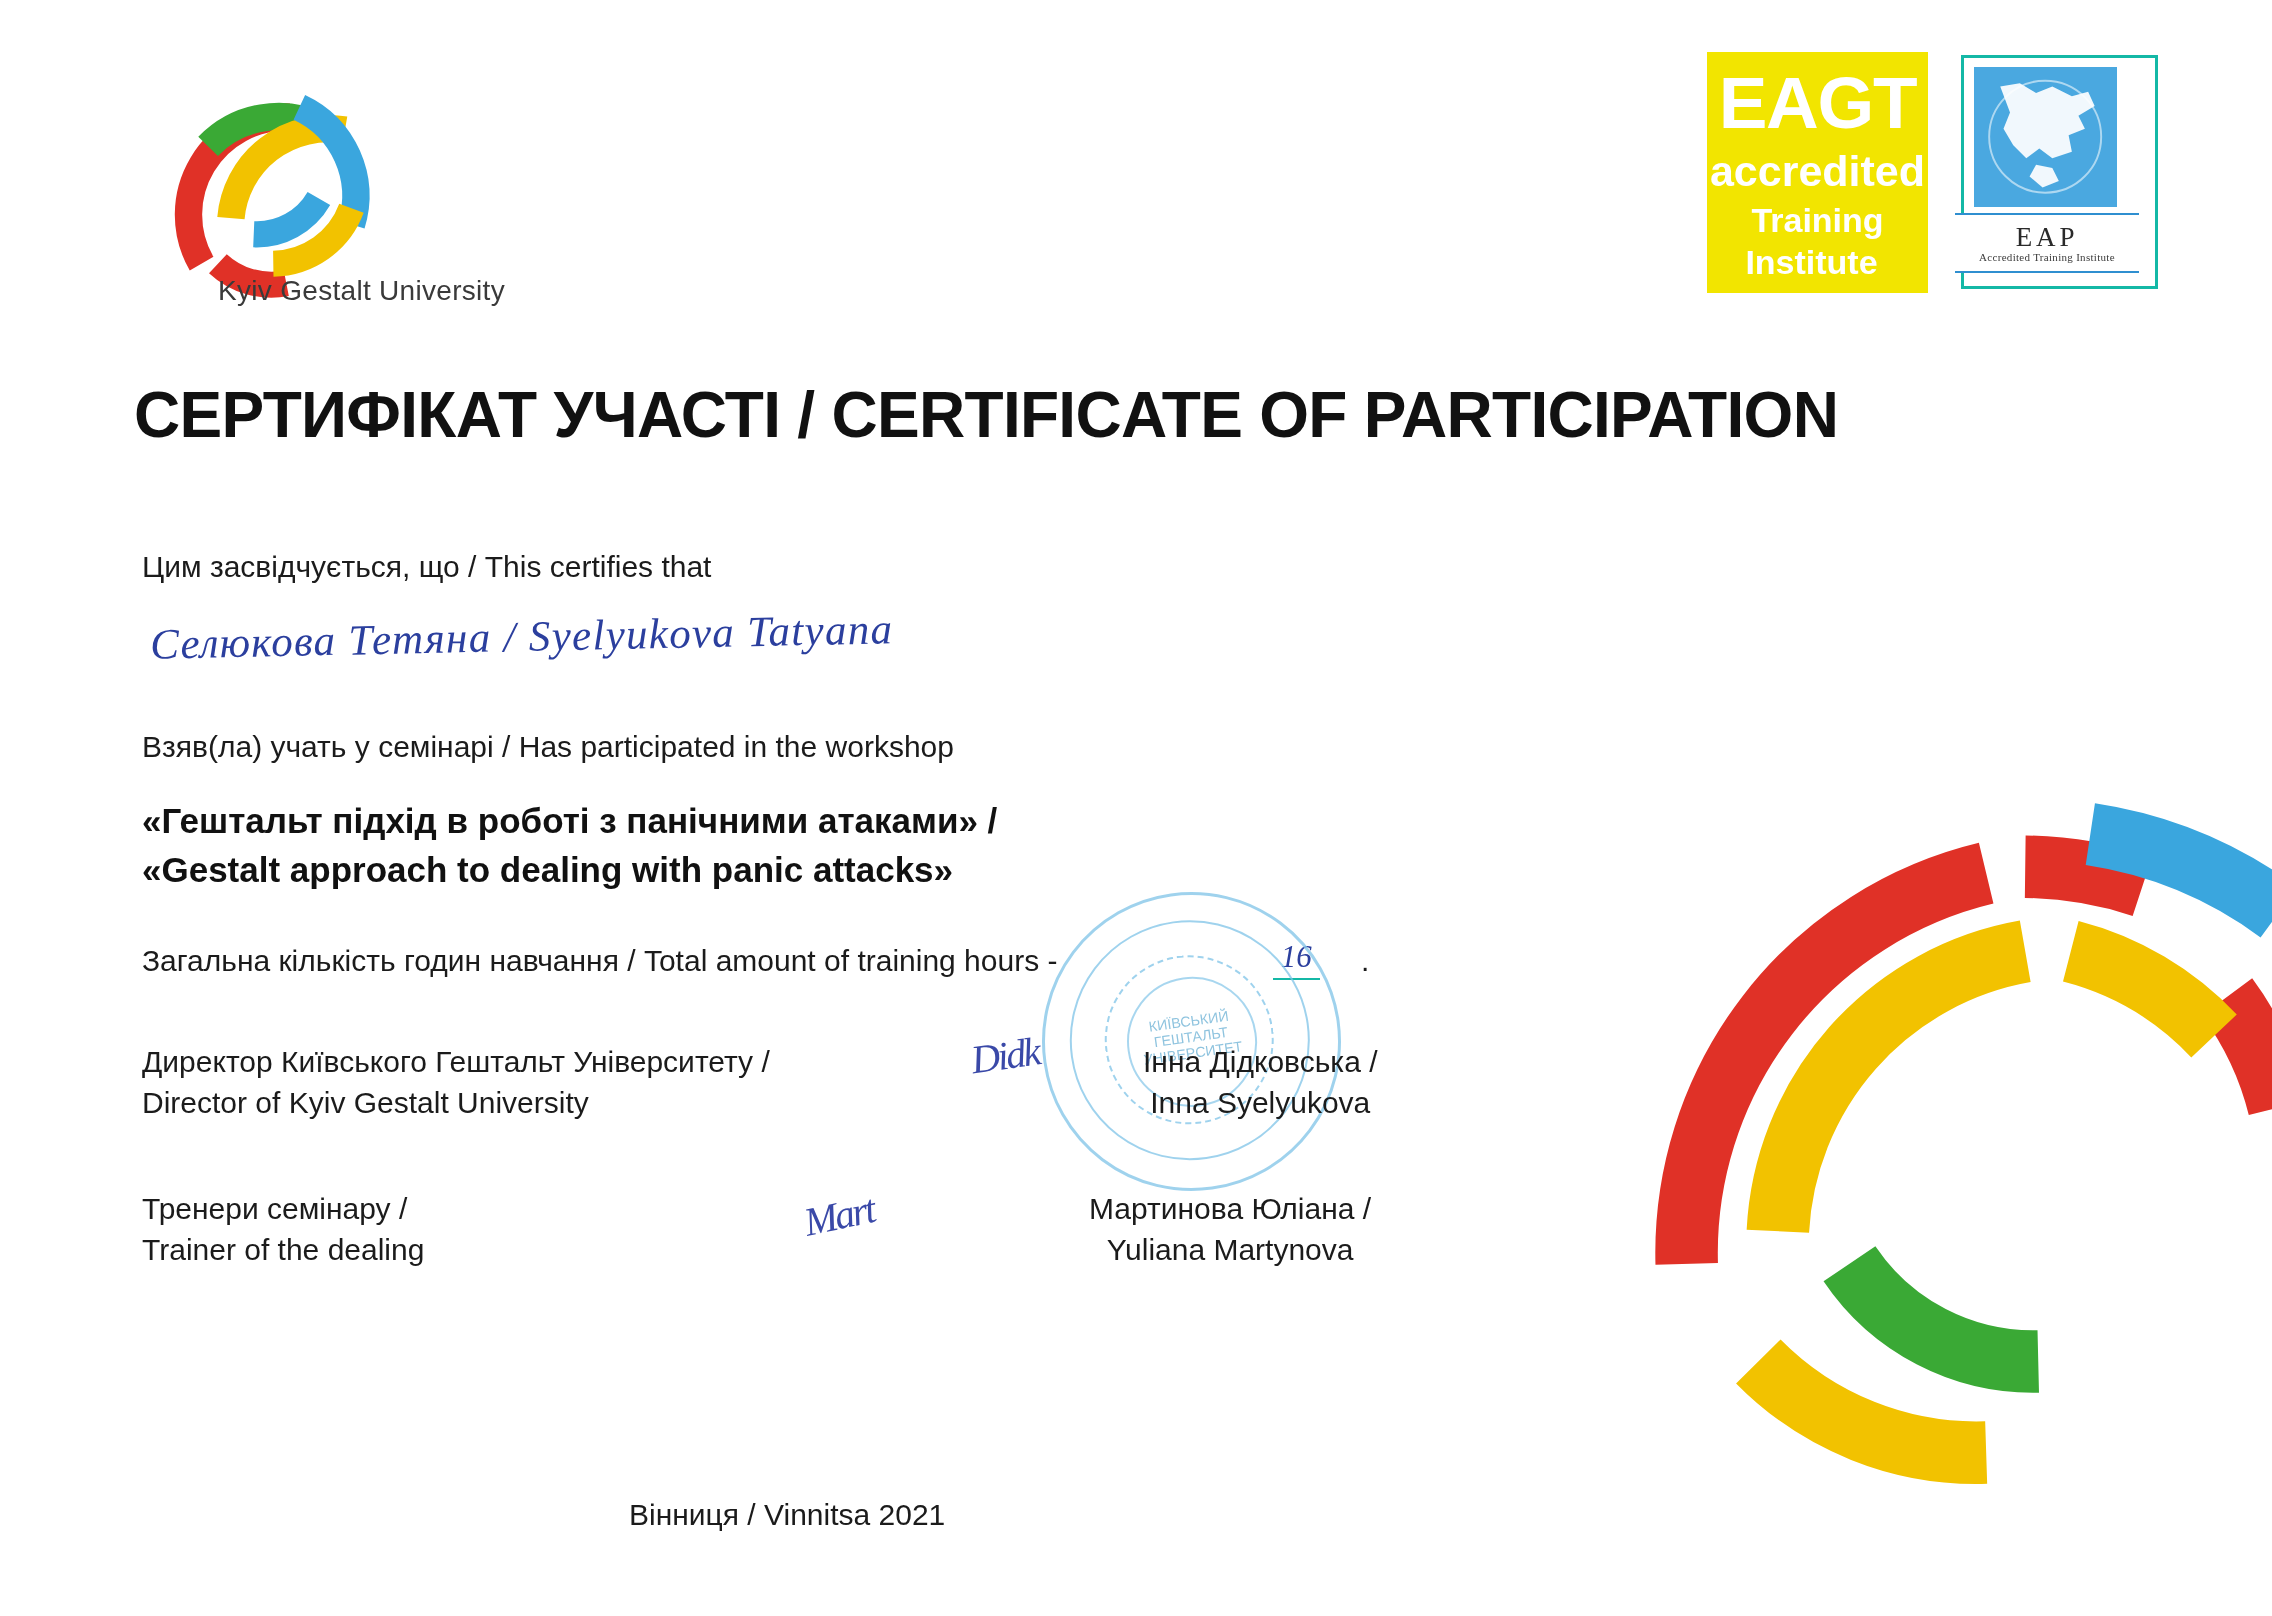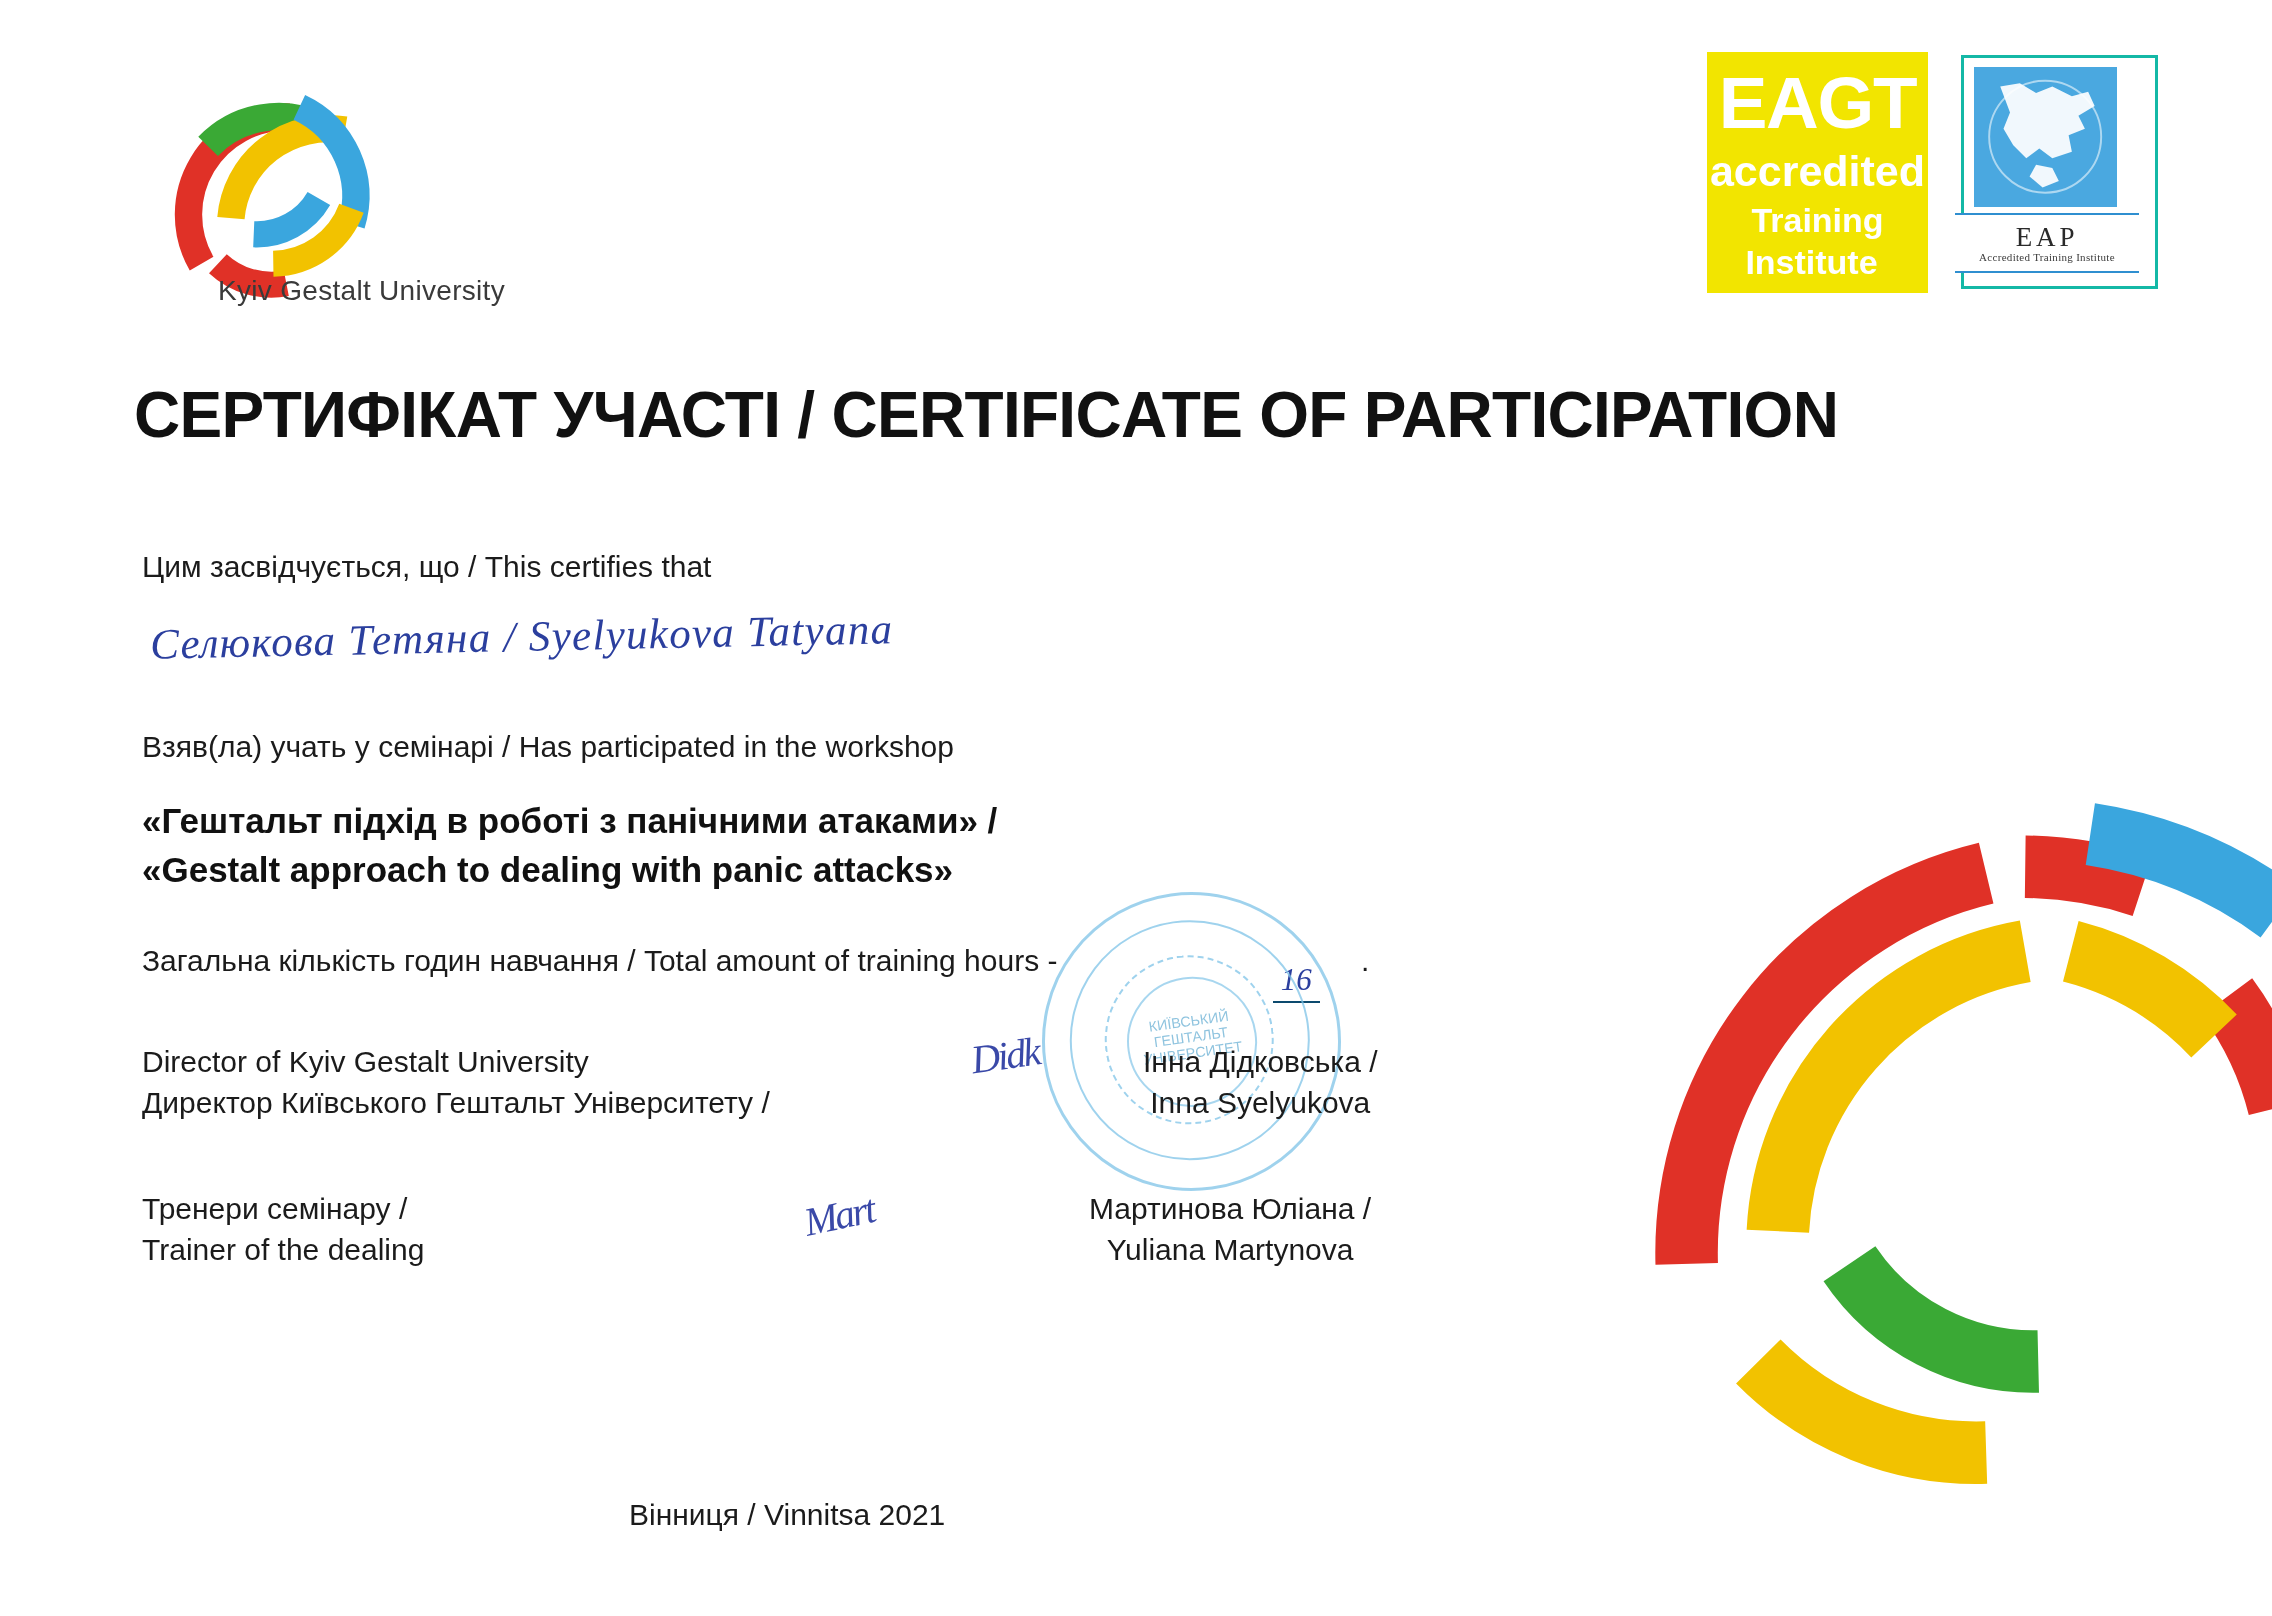--- a/index.html
+++ b/index.html
@@ -151,23 +151,22 @@
   #workshop-title-en { top: 850px; }
 
   #hours-value {
     position: absolute;
     left: 1273px;
     top: 939px;
     font-family: "Liberation Serif", serif;
     font-style: italic;
     font-size: 31px;
     color: #2b3f9e;
-    border-bottom: 2px solid #0c4a6e;
+    border-bottom: 2px solid #14b8a6;
     padding: 0 7.8px 2.6px 7.8px;
-    margin-top: 23px;
   }
   #hours-dot {
     position: absolute;
     left: 1361px;
     top: 944px;
     font-size: 30px;
   }
 
   
   .sig-role {
@@ -334,22 +333,22 @@
 
 <div class="body-line" id="line-hours">Загальна кількість годин навчання / Total amount of training hours -</div>
 <div id="hours-value">16</div>
 <div id="hours-dot">.</div>
 
 <div id="stamp">
   <div id="stamp-core">КИЇВСЬКИЙ ГЕШТАЛЬТ УНІВЕРСИТЕТ</div>
 </div>
 
 <div class="sig-role" id="role-director">
+  <div>Директор Київського Гештальт Університету /</div>
   <div>Director of Kyiv Gestalt University</div>
-  <div>Директор Київського Гештальт Університету /</div>
 </div>
 <div class="handsig" id="sig-director">Didk</div>
 <div class="sig-name" id="name-director">
   <div>Інна Дідковська /</div>
   <div>Inna Syelyukova</div>
 </div>
 
 <div class="sig-role" id="role-trainer">
   <div>Тренери семінару /</div>
   <div>Trainer of the dealing</div>

